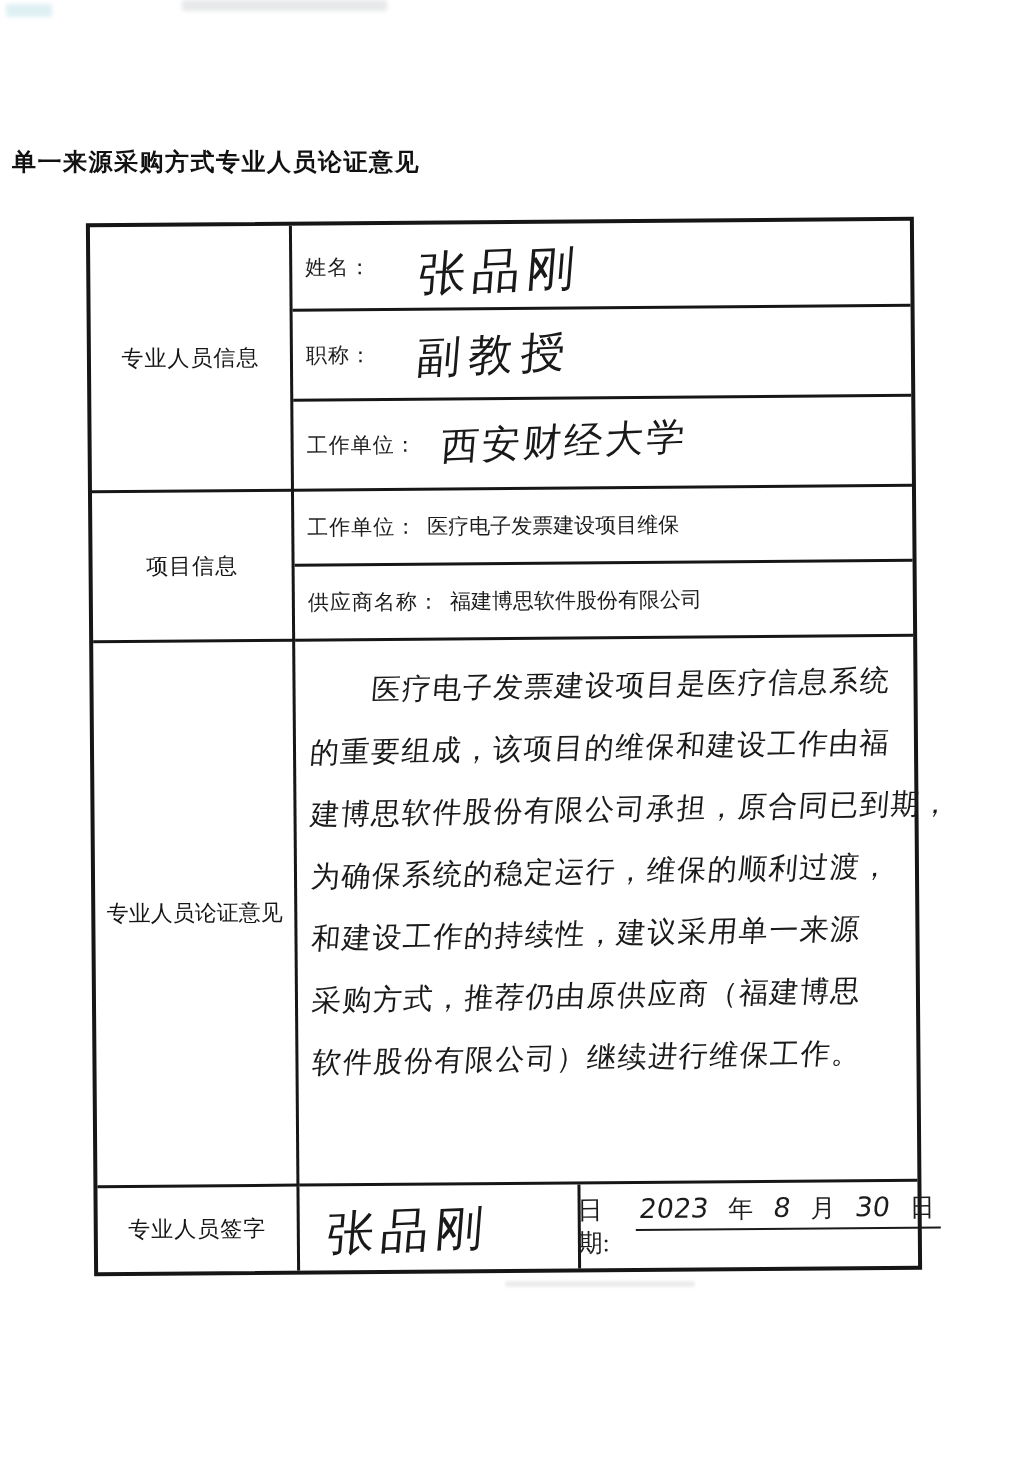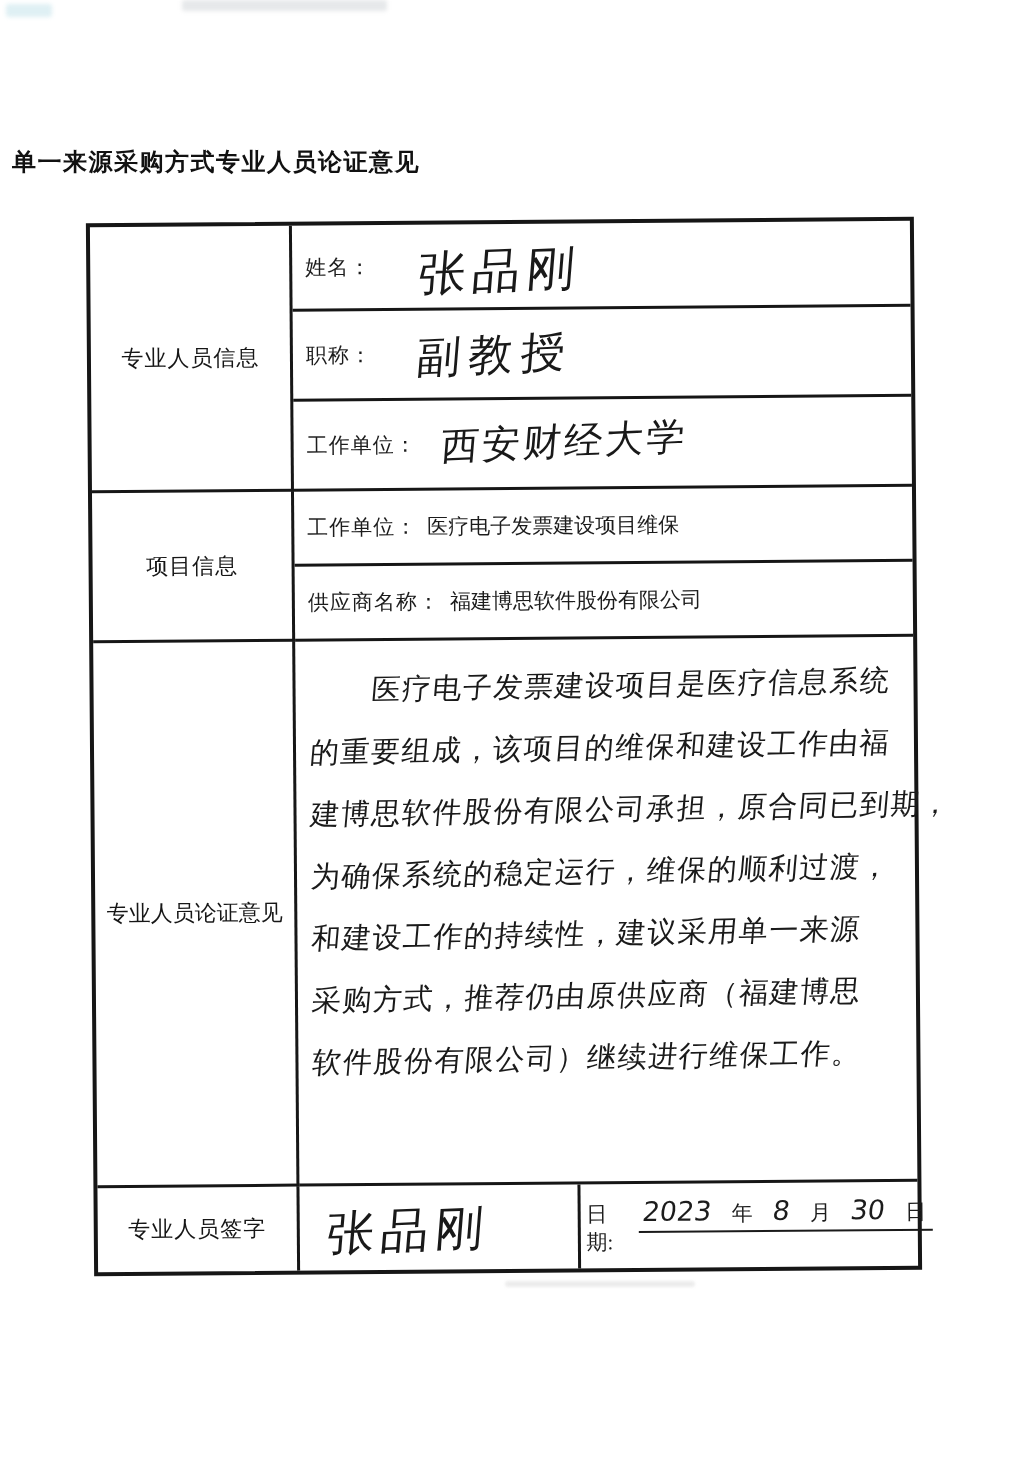--- a/index.html
+++ b/index.html
@@ -75,21 +75,21 @@
     transform:skewX(-6deg) rotate(-0.6deg);transform-origin:left center;
   }
   .opinion-line.first{text-indent:62px;}
 
   .date-wrap{display:flex;align-items:baseline;font-size:21px;}
   .date-underline{
     display:inline-flex;align-items:baseline;
     border-bottom:2px solid #1a1a1a;padding:0 6px 3px 4px;margin-left:6px;
   }
   .hw-date{font-family:"DejaVu Sans", cursive;font-size:27px;transform:skewX(-8deg);display:inline-block;}
-  .date-print{font-size:21px;margin:0 20px;}
+  .date-print{font-size:25px;margin:0 20px;}
 </style>
 </head>
 <body>
 
 <div class="artifact art-top-smudge"></div>
 <div class="artifact art-top-text"></div>
 <div class="artifact art-bottom"></div>
 
 <div class="page-title">单一来源采购方式专业人员论证意见</div>
 

